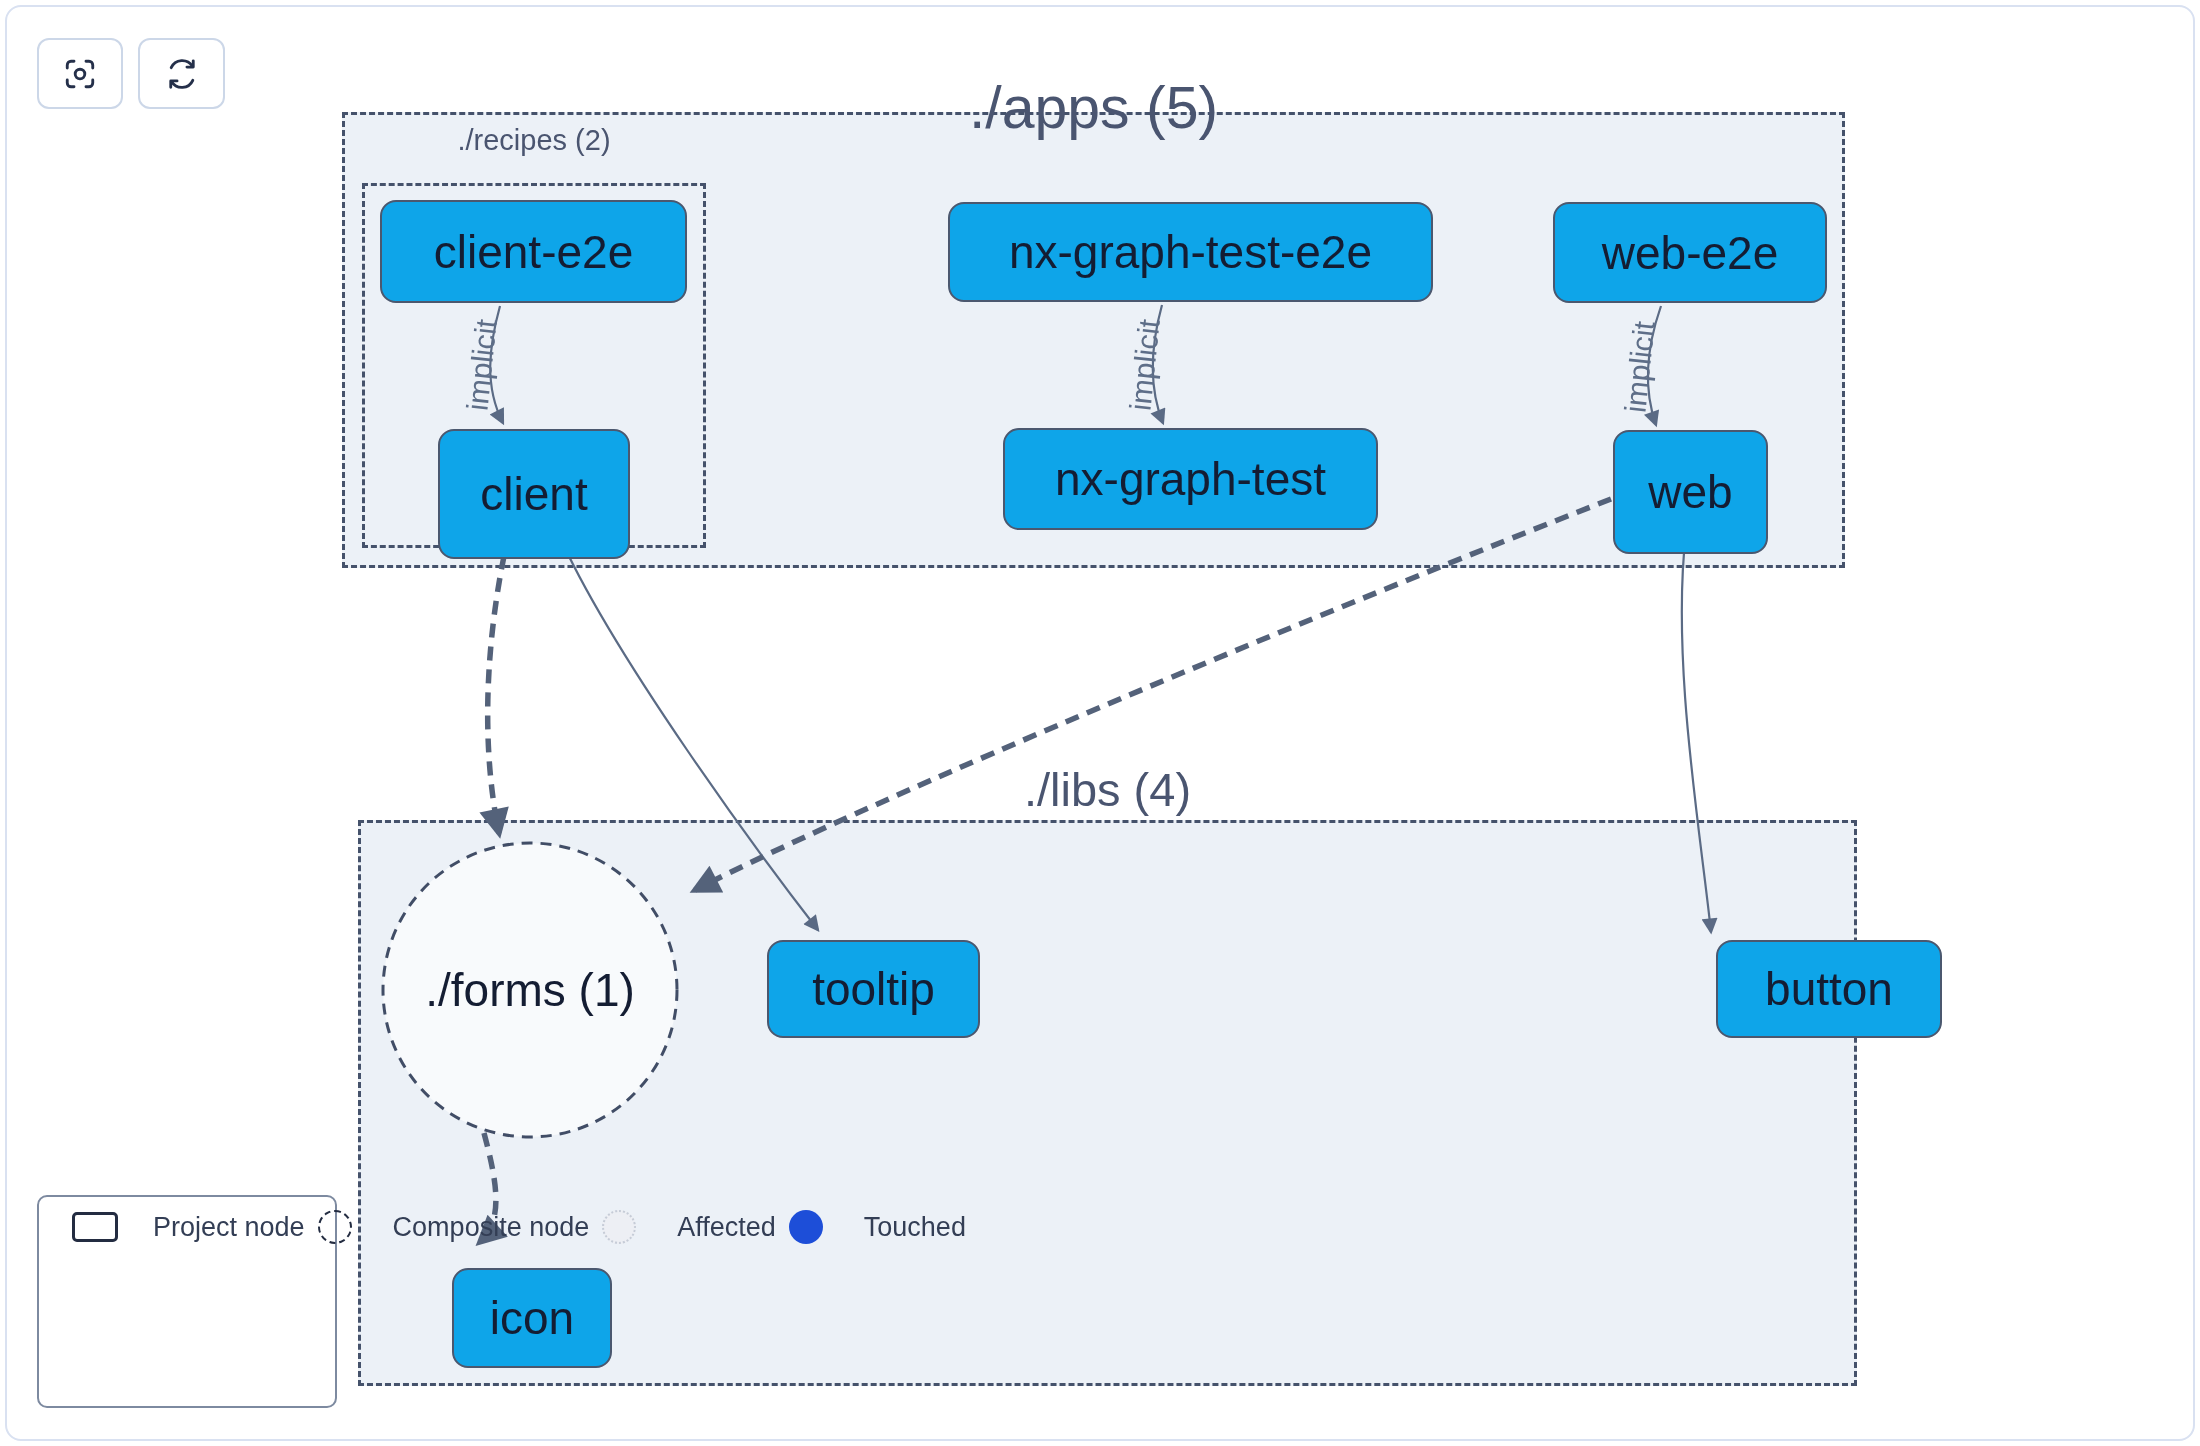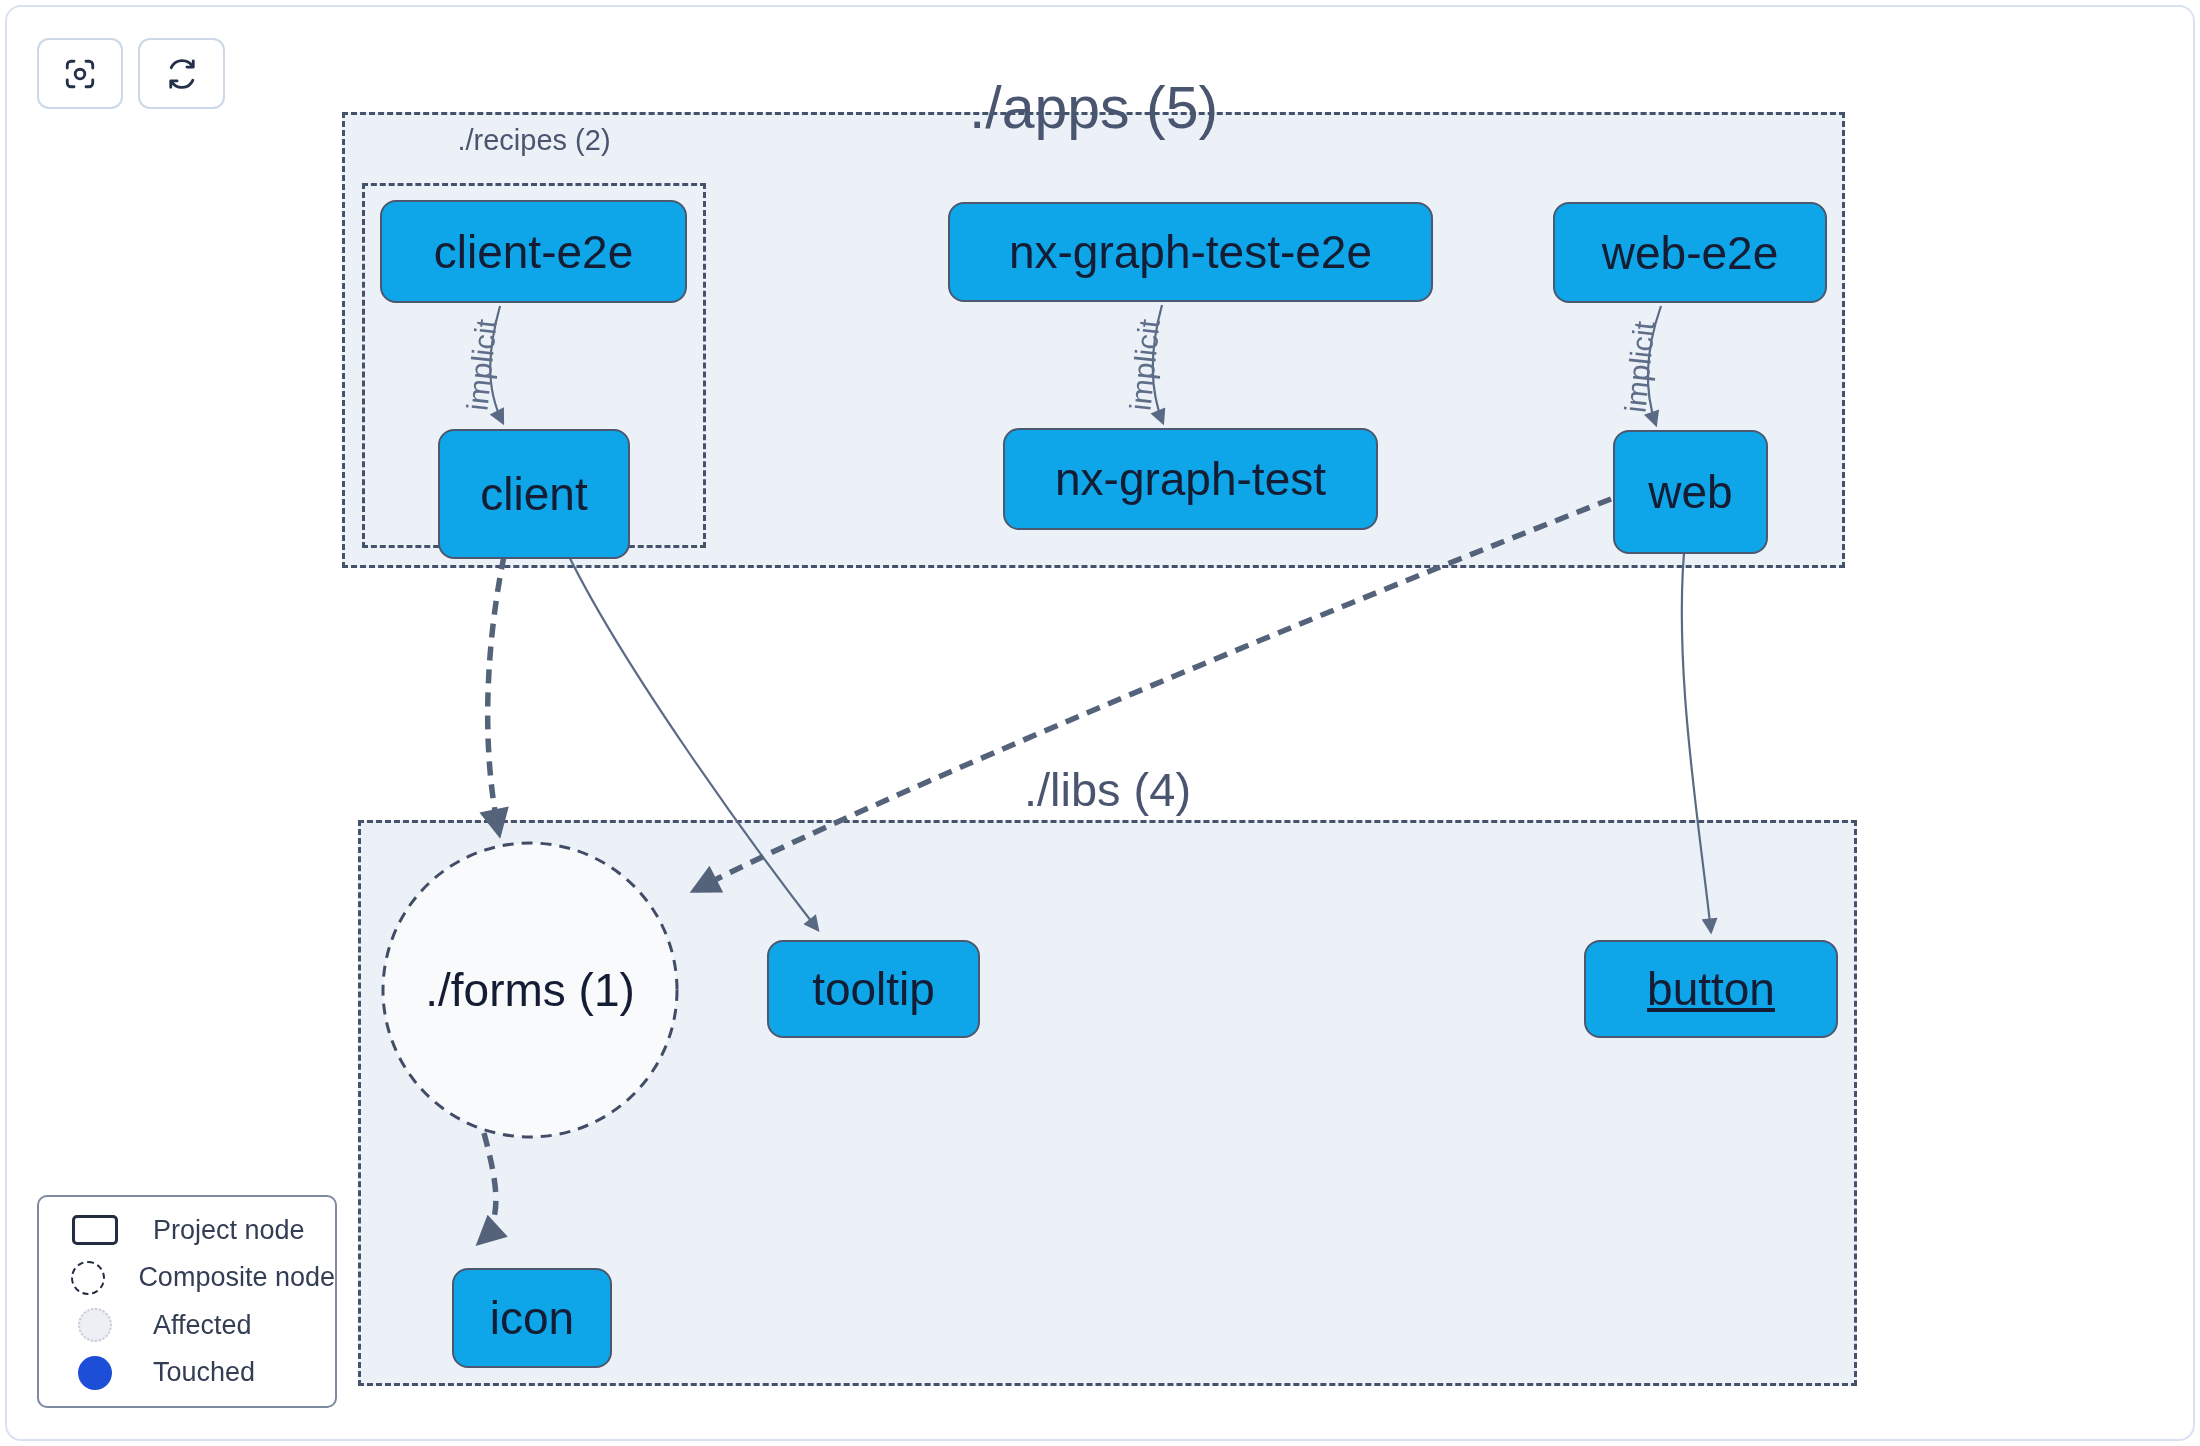--- a/index.html
+++ b/index.html
@@ -40,32 +40,32 @@
   .node{position:absolute;background:#0ea5e9;border:2.5px solid #4b586f;border-radius:16px;
         color:#141d33;font-size:46px;display:flex;align-items:center;justify-content:center;
         z-index:10;box-sizing:border-box;cursor:pointer;text-align:right;}
   #n-client-e2e{left:380px;top:200px;width:307px;height:103px;}
   #n-nx-graph-test-e2e{left:948px;top:202px;width:485px;height:100px;}
   #n-web-e2e{left:1553px;top:202px;width:274px;height:101px;}
   #n-client{left:438px;top:429px;width:192px;height:130px;}
   #n-nx-graph-test{left:1003px;top:428px;width:375px;height:102px;}
   #n-web{left:1613px;top:430px;width:155px;height:124px;}
   #n-tooltip{left:767px;top:940px;width:213px;height:98px;}
-  #n-button{left:1584px;top:940px;width:254px;height:98px;text-decoration:underline;}
+  #n-button{left:1716px;top:940px;width:226px;height:98px;}
   #n-icon{left:452px;top:1268px;width:160px;height:100px;}
 
   
   #forms-hit{position:absolute;left:382px;top:842px;width:296px;height:296px;border-radius:50%;
              display:flex;align-items:center;justify-content:center;color:#141d33;
              font-size:46px;z-index:10;cursor:pointer;}
 
   
   .legend{position:absolute;left:37px;top:1195px;width:300px;height:213px;background:#ffffff;
           border:2px solid #7d8aa0;border-radius:10px;z-index:40;box-sizing:border-box;
-          display:flex;flex-direction:column;justify-content:space-evenly;padding:8px 0 8px 26px;}
+          display:flex;flex-direction:row;justify-content:space-evenly;padding:8px 0 8px 26px;}
   .legend-row{display:flex;align-items:center;height:44px;}
   .swatch-box{width:60px;display:flex;justify-content:center;}
   .sw-rect{width:46px;height:30px;border:3px solid #232c41;border-radius:5px;background:#fff;box-sizing:border-box;}
   .sw-dashed{width:34px;height:34px;border:2.5px dashed #232c41;border-radius:50%;box-sizing:border-box;}
   .sw-affected{width:34px;height:34px;border:2px dotted #c6ccd7;border-radius:50%;background:#edeff4;box-sizing:border-box;}
   .sw-touched{width:34px;height:34px;border-radius:50%;background:#1d4ed8;}
   .legend-label{color:#333e55;font-size:27px;margin-left:28px;white-space:nowrap;}
 </style>
 </head>
 <body>

